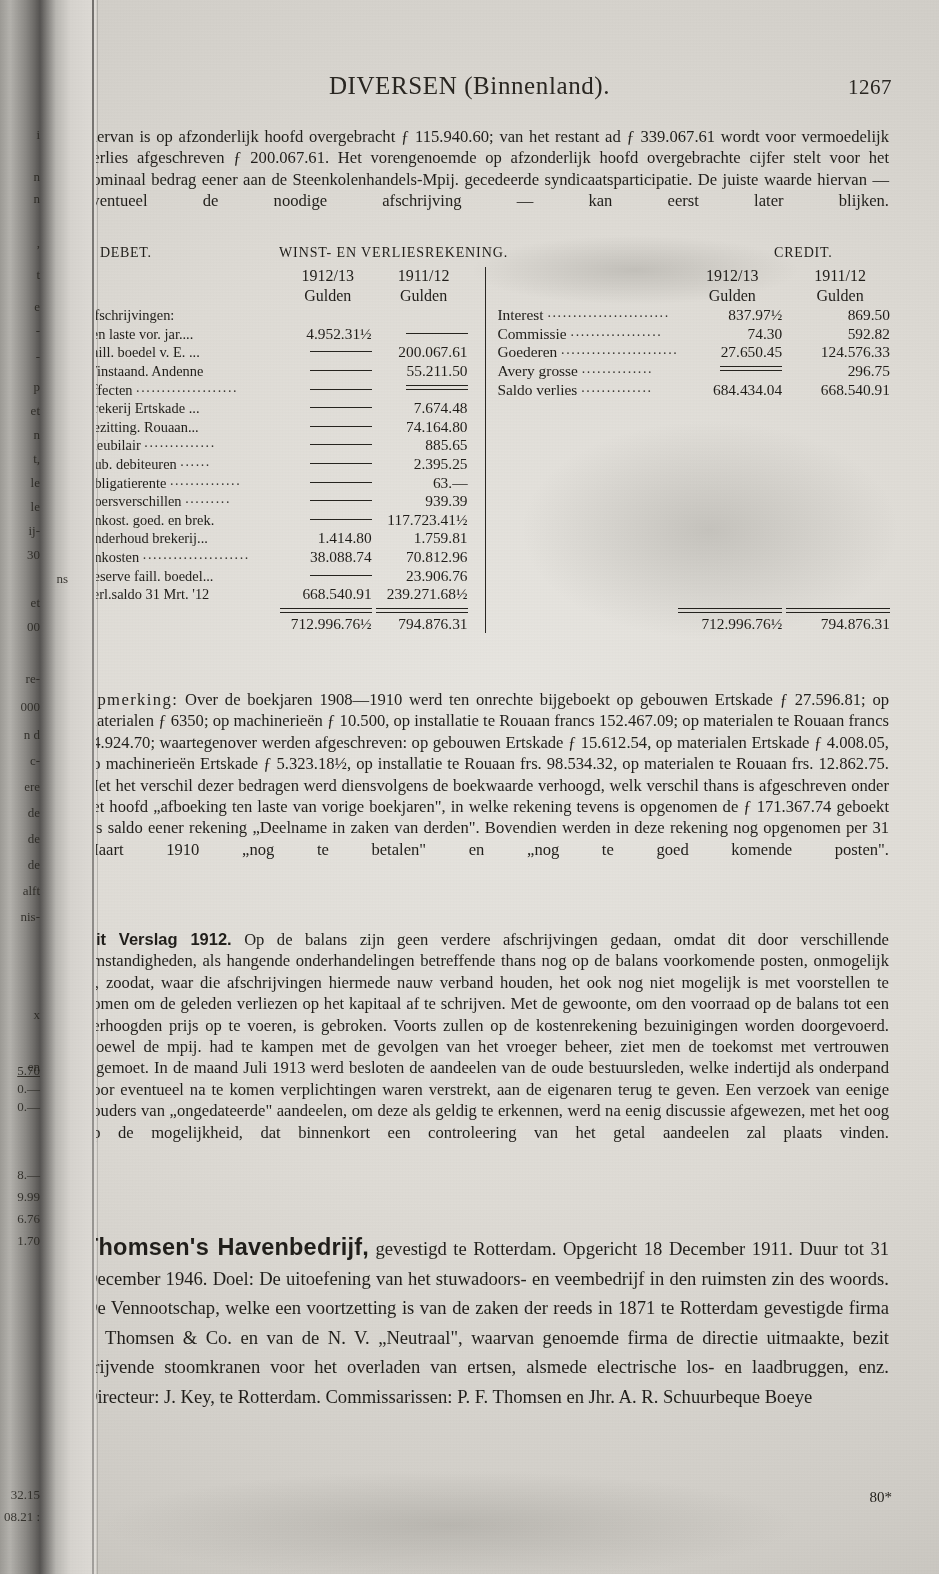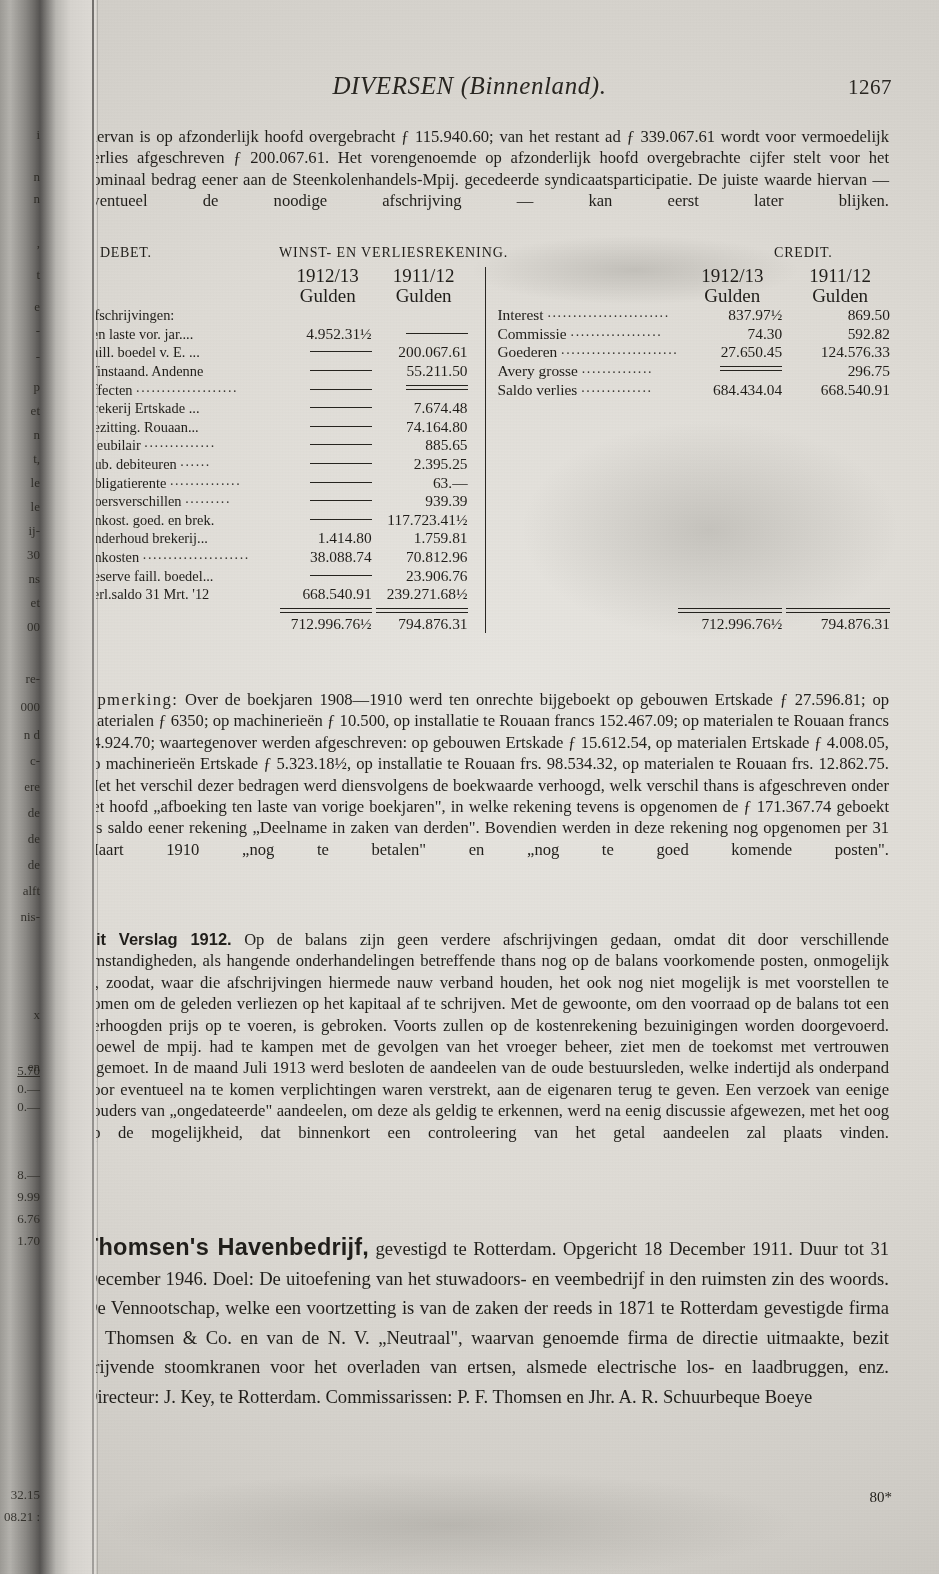--- a/index.html
+++ b/index.html
@@ -50,21 +50,21 @@
   }
 
   
   .running-head{
     position:absolute;left:0;top:72px;width:939px;
     height:34px;
   }
   .rh-title{
     position:absolute;left:0;width:939px;text-align:center;
     font-family:"Liberation Serif", serif;
-    font-style:italic;font-size:25px;letter-spacing:.6px;
+    font-size:25px;letter-spacing:.6px;
     color:#2a2722;
     top:0;
   }
   .rh-page{
     position:absolute;right:47px;top:3px;
     font-family:"Liberation Serif", serif;
     font-size:21px;color:#2a2722;letter-spacing:.5px;
   }
 
   
@@ -104,21 +104,21 @@
   .c-num{width:92px;text-align:right;padding-right:4px!important;}
   .c-gap{width:14px;}
   .c-divider{
     width:3px;
     border-left:1.6px solid #2a2824;
     padding:0!important;
   }
   .c-rlabel{width:150px;padding-left:8px!important;}
   .c-rnum{width:104px;text-align:right;padding-right:4px!important;}
 
-  .hdr td{font-size:19px;text-align:center;padding-bottom:1px!important;}
+  .hdr td{font-size:16px;text-align:center;padding-bottom:1px!important;}
   .hdr .c-num,.hdr .c-rnum{text-align:center;padding-right:0!important;}
 
   .leader{
     display:inline-block;
     overflow:hidden;
     vertical-align:bottom;
     white-space:nowrap;
     letter-spacing:1.6px;
     font-size:14px;
     color:#3a3832;
@@ -532,21 +532,21 @@
       <div class="margin-frag" style="top: 324px;">-</div>
       <div class="margin-frag" style="top: 350px;">-</div>
       <div class="margin-frag" style="top: 380px;">p</div>
       <div class="margin-frag" style="top: 404px;">et</div>
       <div class="margin-frag" style="top: 428px;">n</div>
       <div class="margin-frag" style="top: 452px;">t,</div>
       <div class="margin-frag" style="top: 476px;">le</div>
       <div class="margin-frag" style="top: 500px;">le</div>
       <div class="margin-frag" style="top: 524px;">ij-</div>
       <div class="margin-frag" style="top: 548px;">30</div>
-      <div class="margin-frag" style="top: 572px;">ns</div>
+      <div class="margin-frag" style="top: 572px; padding-left: 28px;">ns</div>
       <div class="margin-frag" style="top: 596px;">et</div>
       <div class="margin-frag" style="top: 620px;">00</div>
       <div class="margin-frag" style="top: 672px;">re-</div>
       <div class="margin-frag" style="top: 700px;">000</div>
       <div class="margin-frag" style="top: 728px;">n d</div>
       <div class="margin-frag" style="top: 754px;">c-</div>
       <div class="margin-frag" style="top: 780px;">ere</div>
       <div class="margin-frag" style="top: 806px;">de</div>
       <div class="margin-frag" style="top: 832px;">de</div>
       <div class="margin-frag" style="top: 858px;">de</div>

